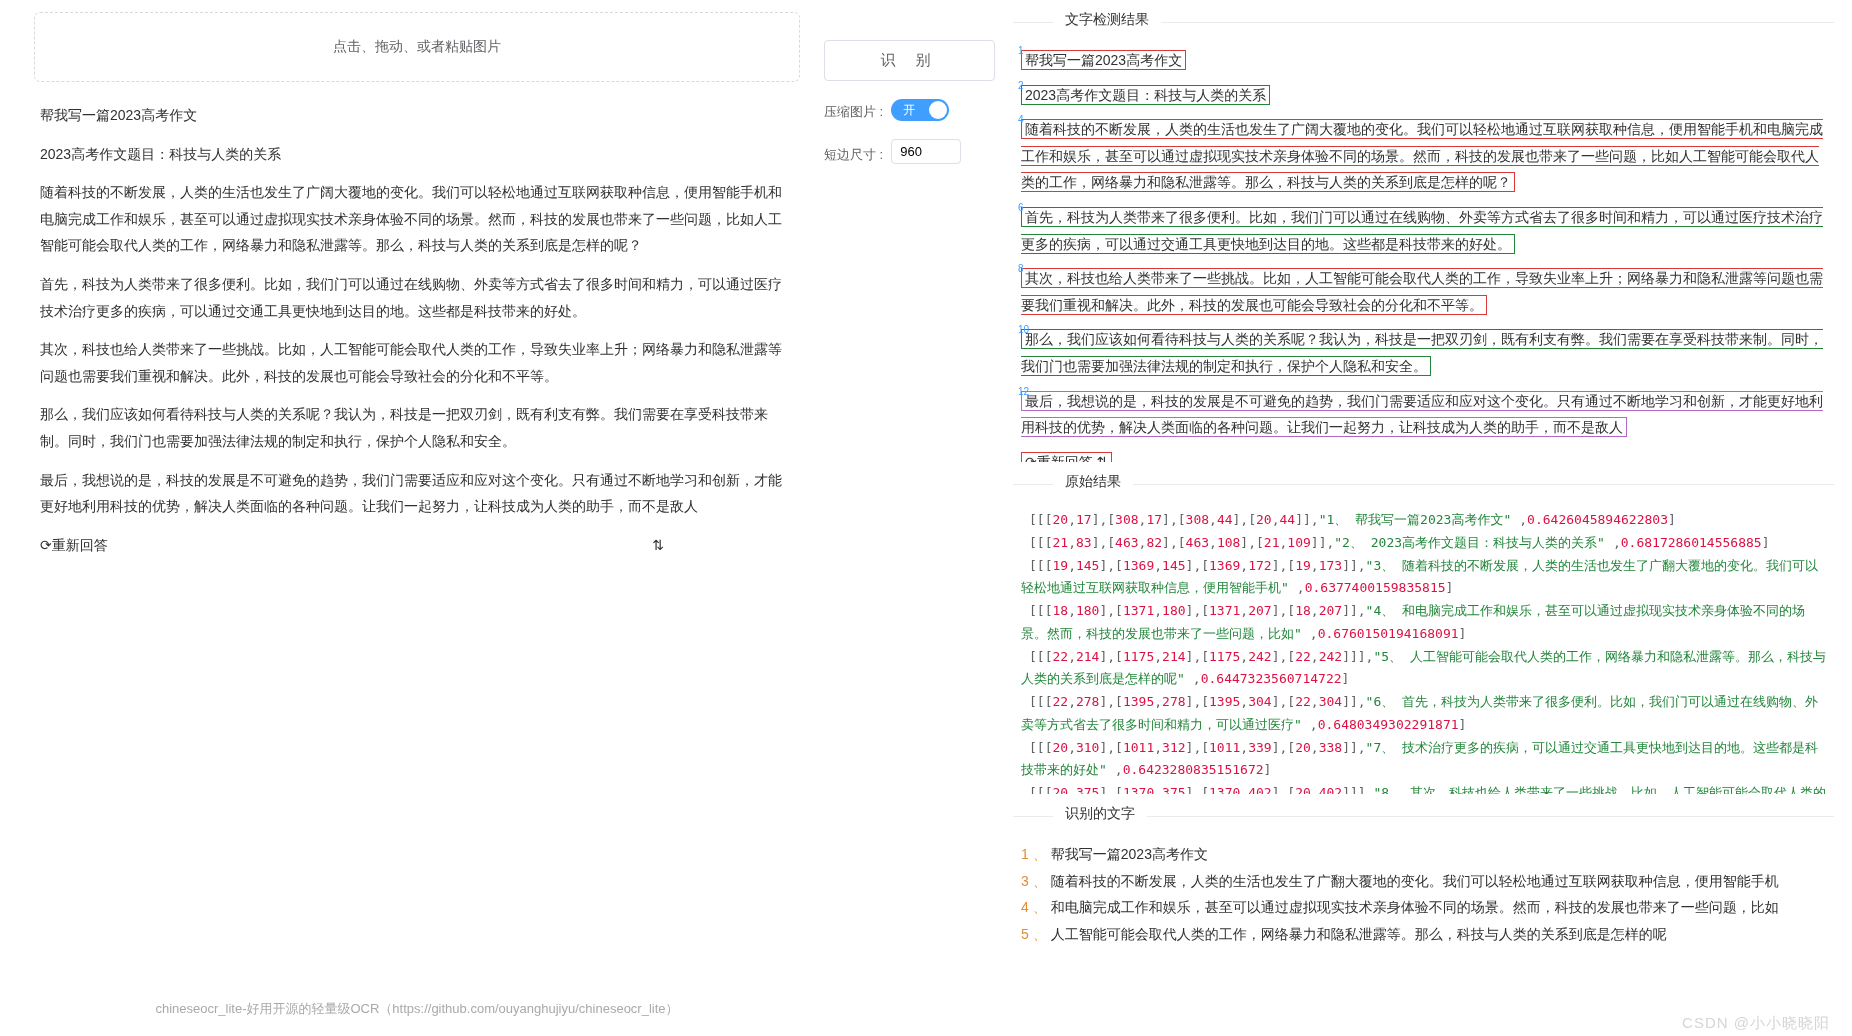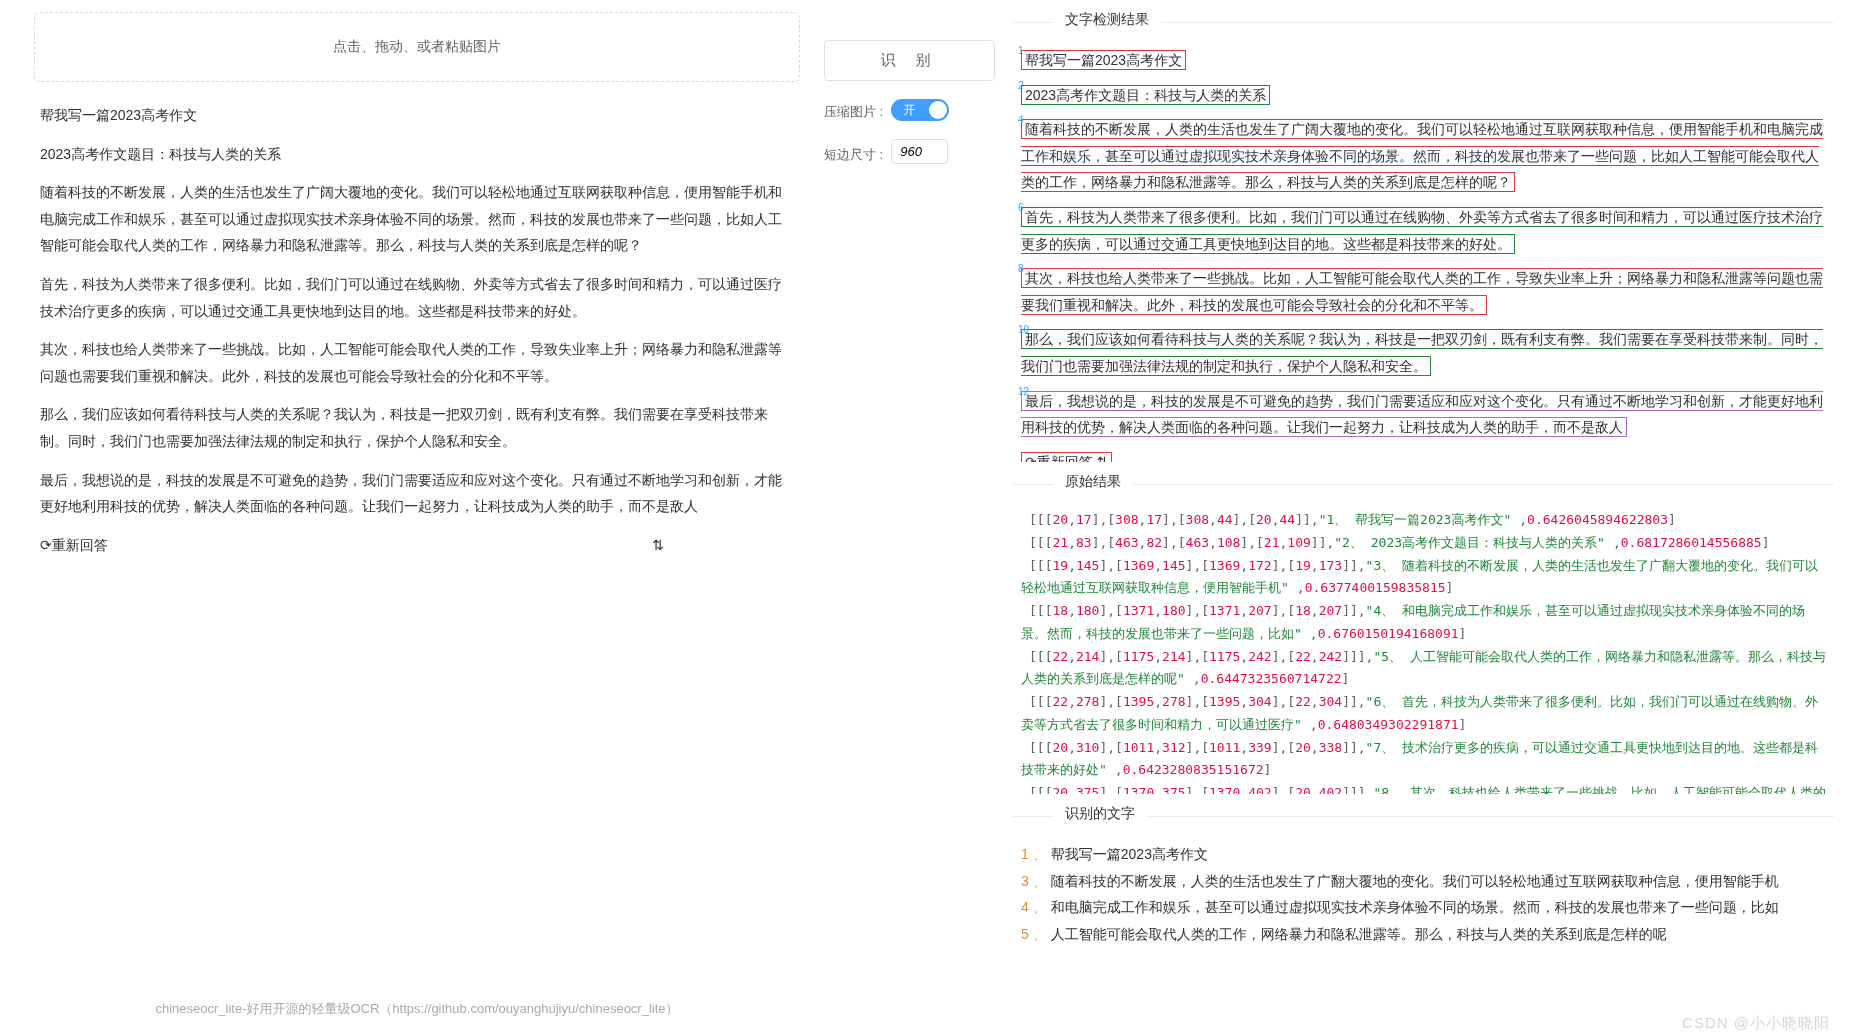--- a/index.html
+++ b/index.html
@@ -95,26 +95,25 @@
     .switch-knob {
       position: absolute;
       right: 2px;
       top: 2px;
       width: 18px;
       height: 18px;
       background: #fff;
       border-radius: 50%;
     }
     .input {
-      width: 57px;
+      width: 70px;
       border: 1px solid #dcdfe6;
       border-radius: 4px;
       padding: 4px 8px;
       font-size: 13px;
-      font-style: italic;
     }
     .section {
       position: relative;
       margin-top: 22px;
     }
     .section-title {
       position: absolute;
       top: -11px;
       left: 40px;
       background: #fff;

